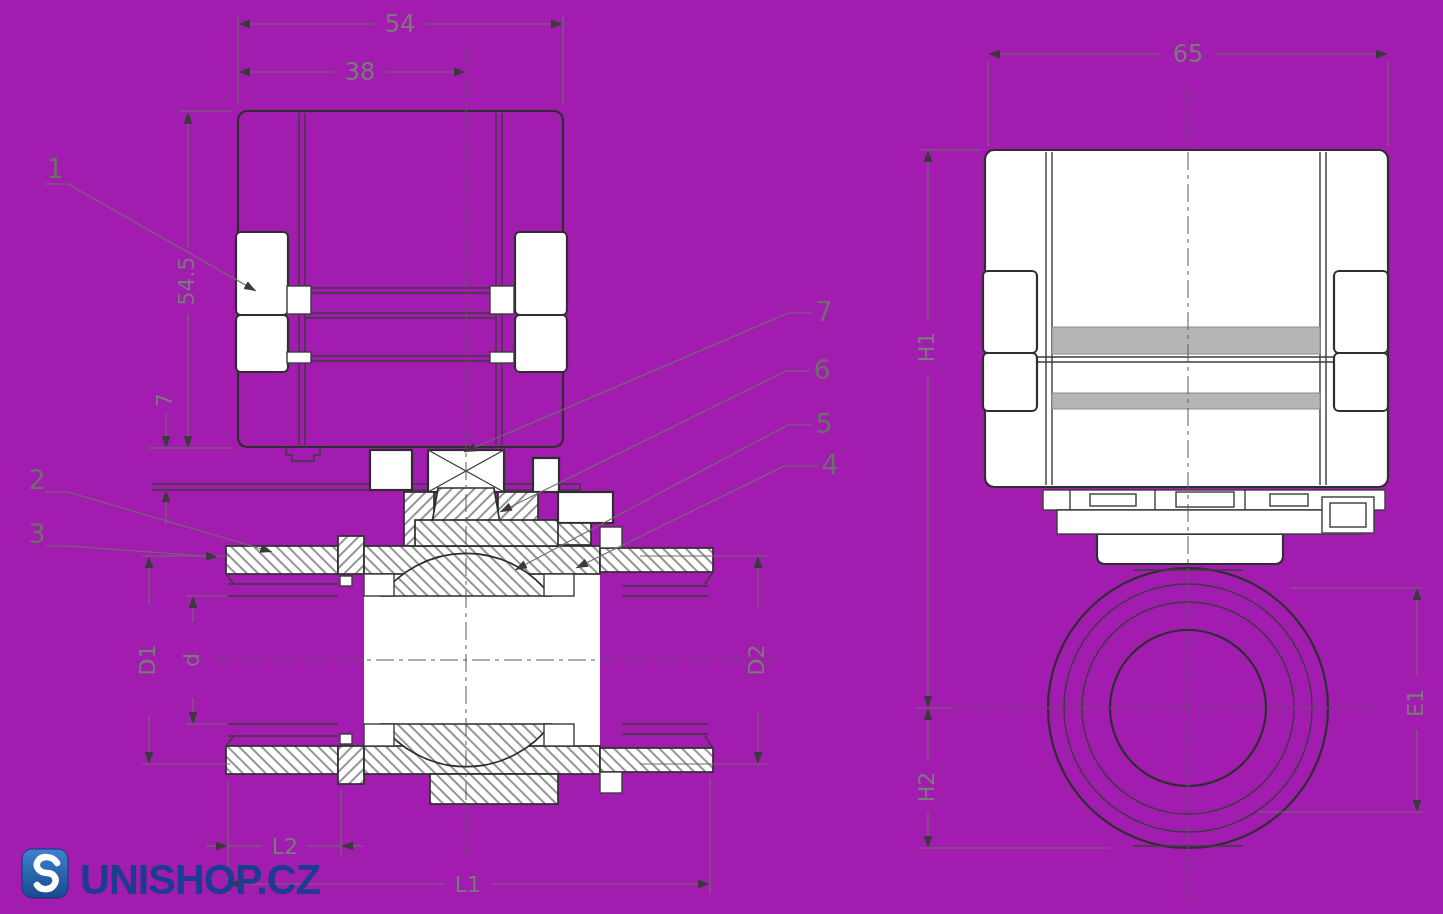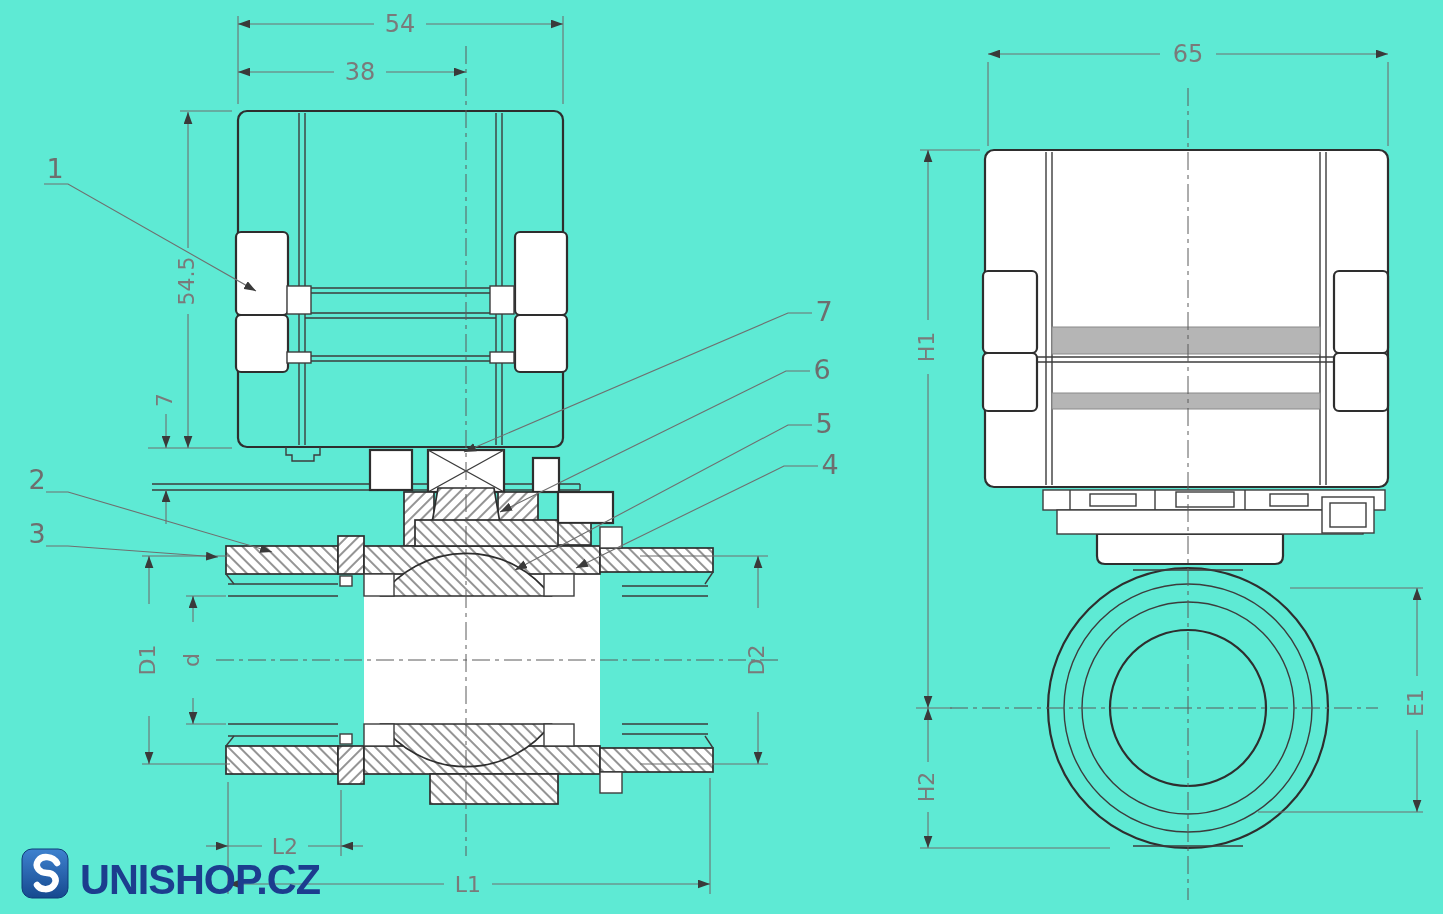--- a/index.html
+++ b/index.html
@@ -1,16 +1,16 @@
 <!DOCTYPE html>
 <html><head>
 <meta charset="utf-8">
 <style>
   html,body{margin:0;padding:0;background:#ffffff;}
-  .canvas{width:1443px;height:914px;background:#5eead4;position:relative;font-family:"DejaVu Sans",sans-serif;}
+  .canvas{width:1443px;height:914px;background:#a21caf;position:relative;font-family:"DejaVu Sans",sans-serif;}
   svg{display:block;}
   
   .ol{fill:none;stroke:#2e2e2e;stroke-width:2.2;}
   .olw{fill:#ffffff;stroke:#2e2e2e;stroke-width:2.2;}
   .thin{fill:none;stroke:#3c3c3c;stroke-width:1.4;}
   .whthin{fill:#ffffff;stroke:#3c3c3c;stroke-width:1.4;}
   .hA{fill:url(#hA);stroke:#2e2e2e;stroke-width:1.7;}
   .hB{fill:url(#hB);stroke:#2e2e2e;stroke-width:1.7;}
   .dim{stroke:#6f6f6f;stroke-width:1.1;fill:none;}
   .cl{stroke:#5a5a5a;stroke-width:1;fill:none;stroke-dasharray:18 5 4 5;}

